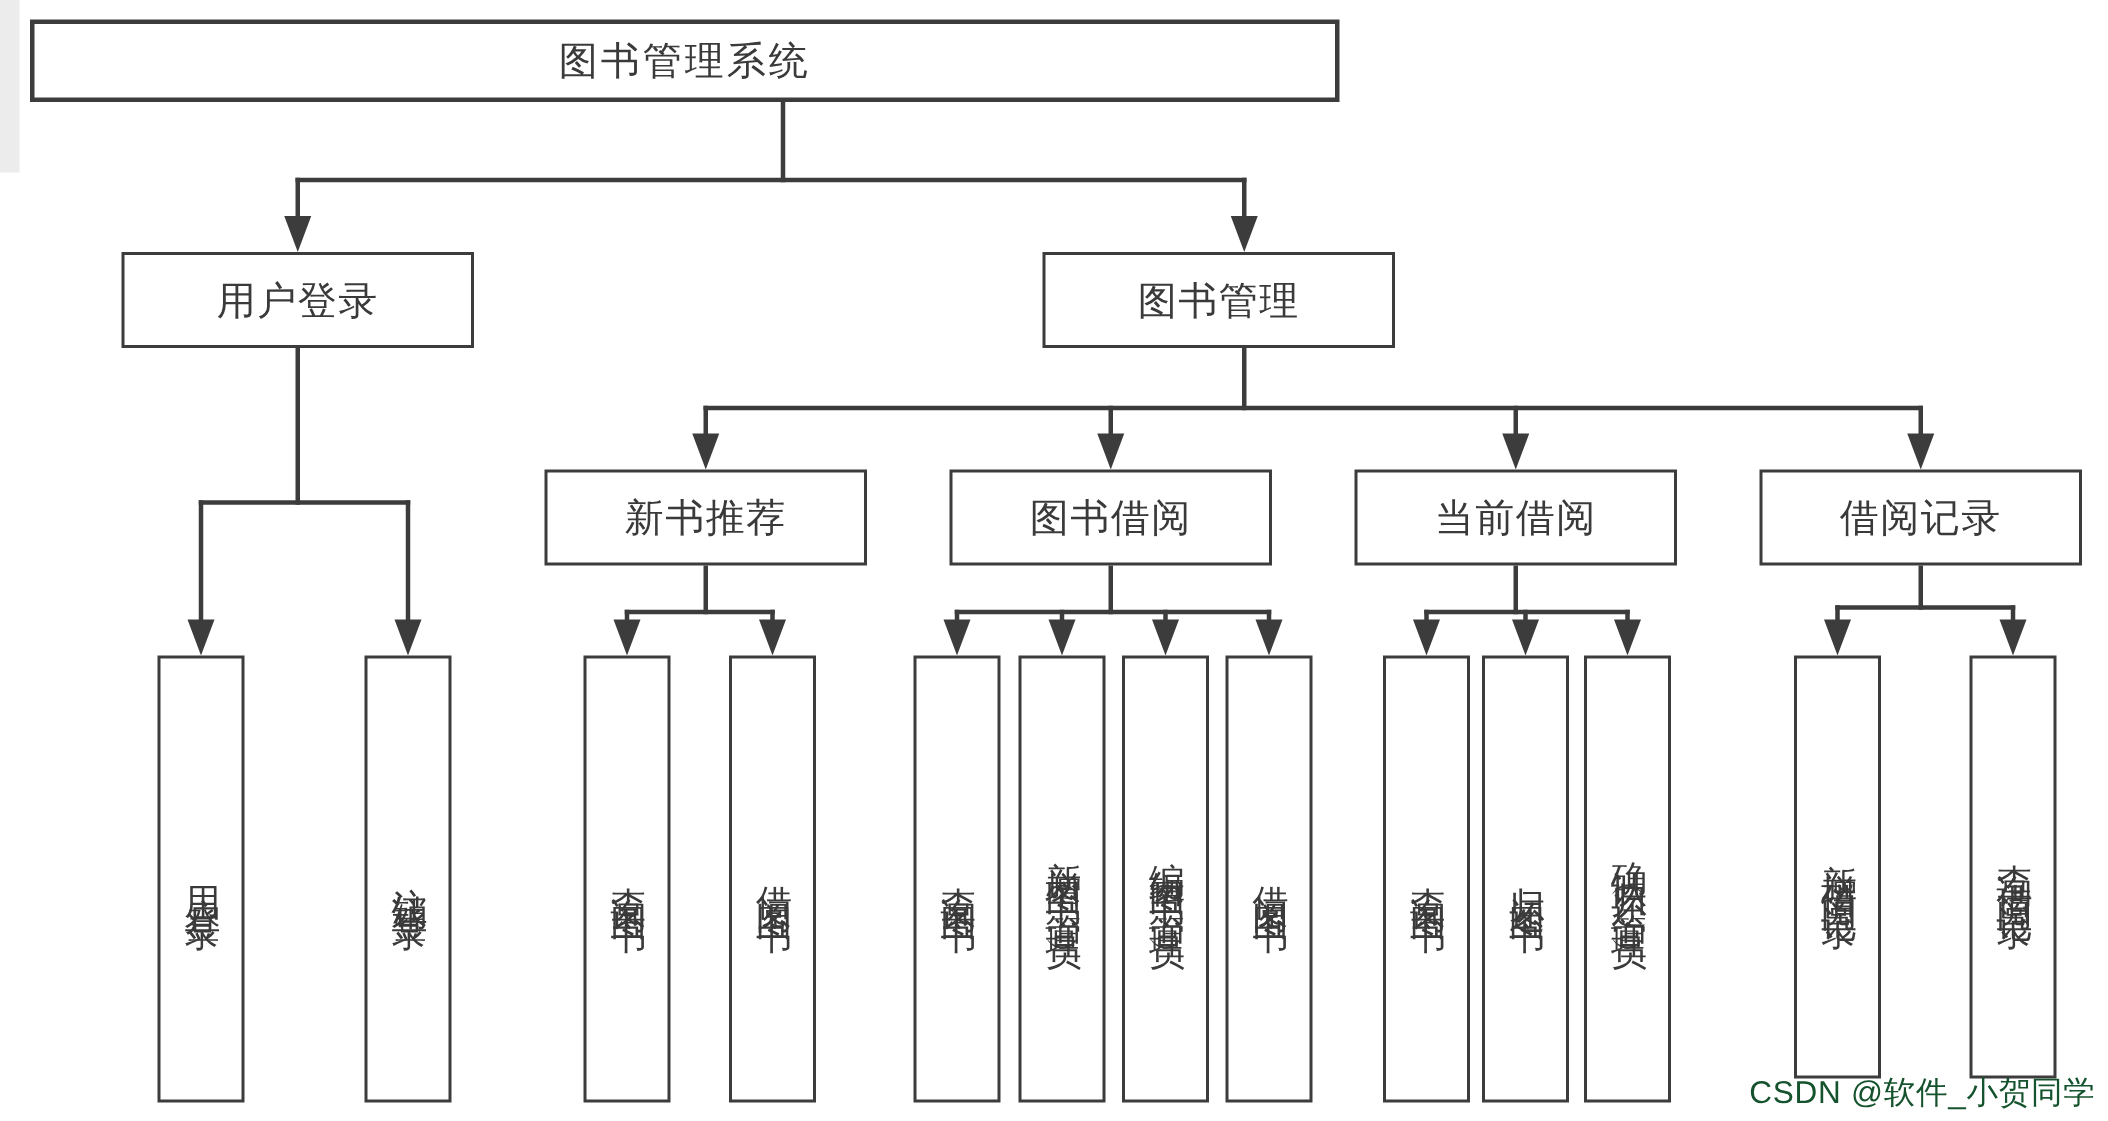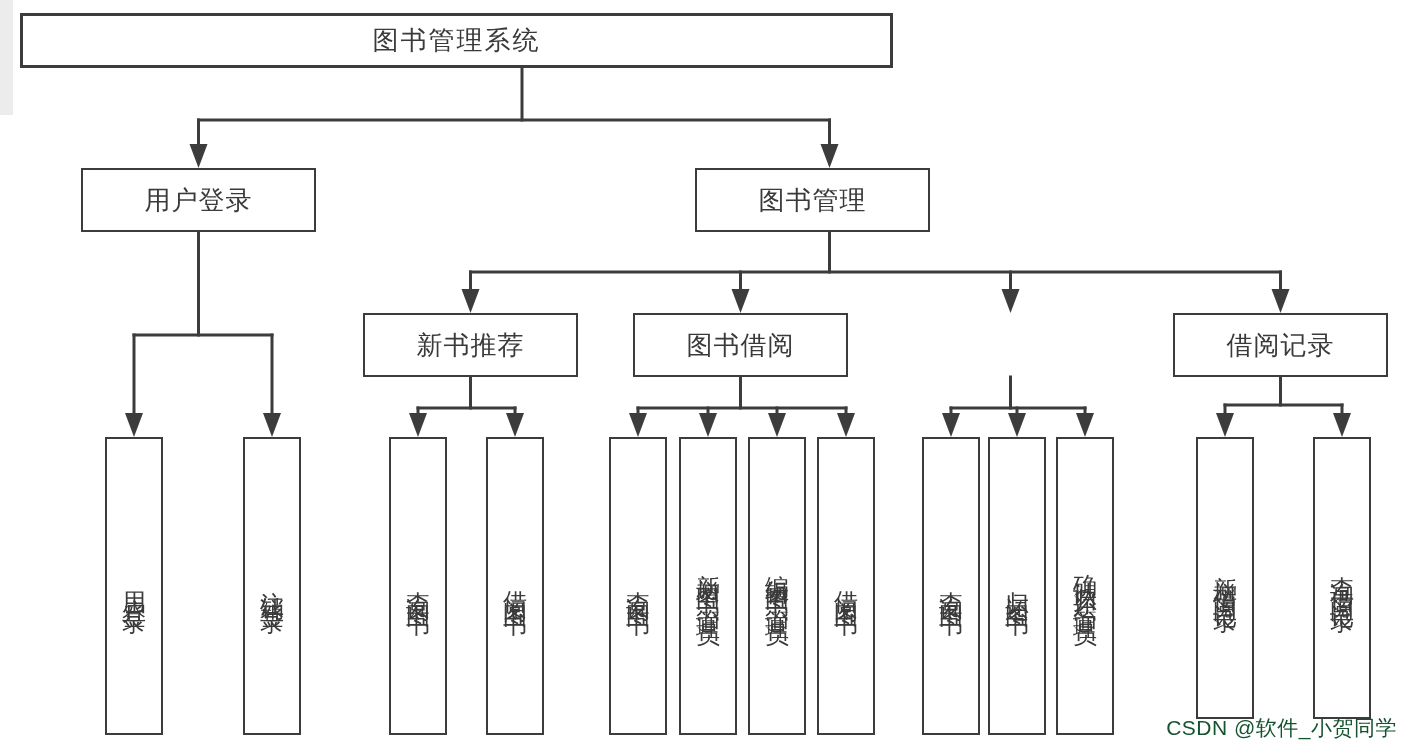--- a/index.html
+++ b/index.html
@@ -155,20 +155,21 @@
     </g>
   </svg>
 
   <div class="node root">图书管理系统</div>
 
   <div class="node l2 user-login">用户登录</div>
   <div class="node l2 book-mgmt">图书管理</div>
 
   <div class="node l3 recommend">新书推荐</div>
   <div class="node l3 borrow">图书借阅</div>
+  <div class="node l3 current">当前借阅</div>
   <div class="node l3 records">借阅记录</div>
 
   <div class="leaf a1">用户登录</div>
   <div class="leaf a2">注销登录</div>
 
   <div class="leaf b1">查询图书</div>
   <div class="leaf b2">借阅图书</div>
 
   <div class="leaf c1">查询图书</div>
   <div class="leaf c2">新增图书（管理员）</div>

